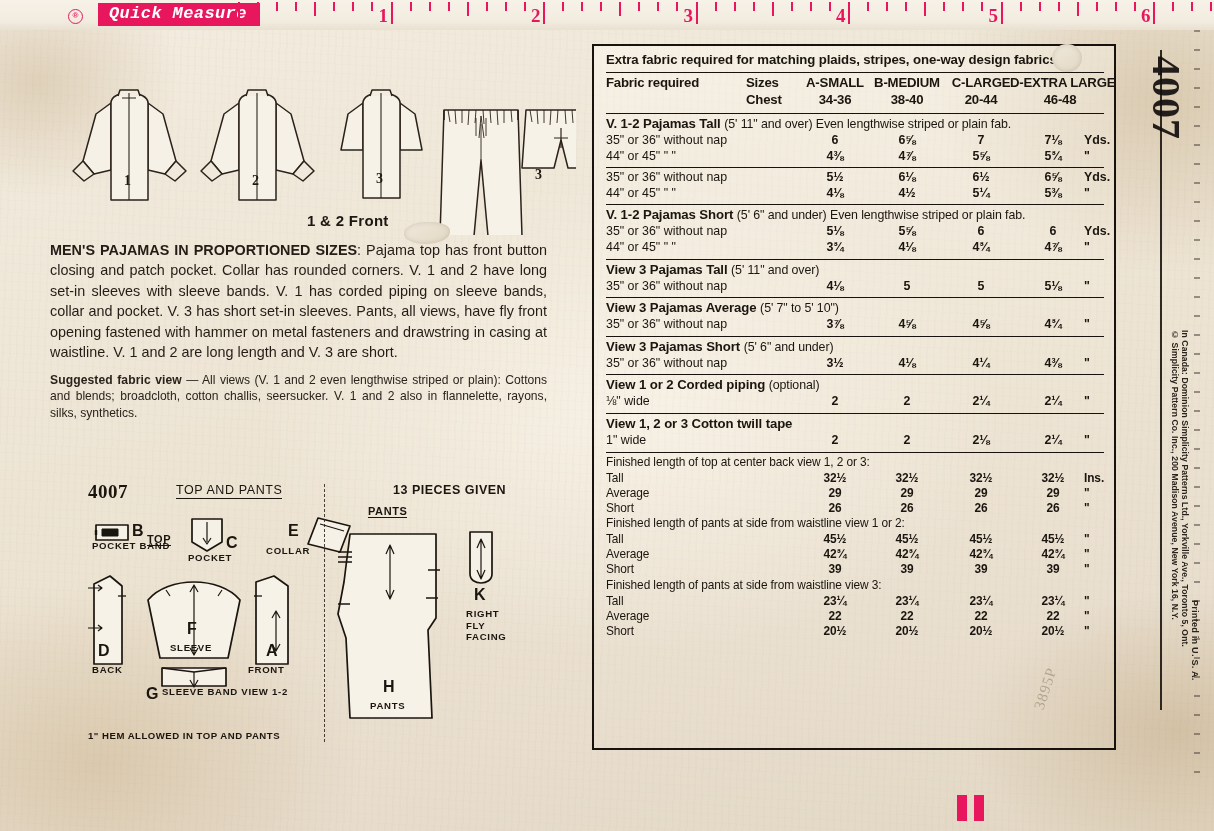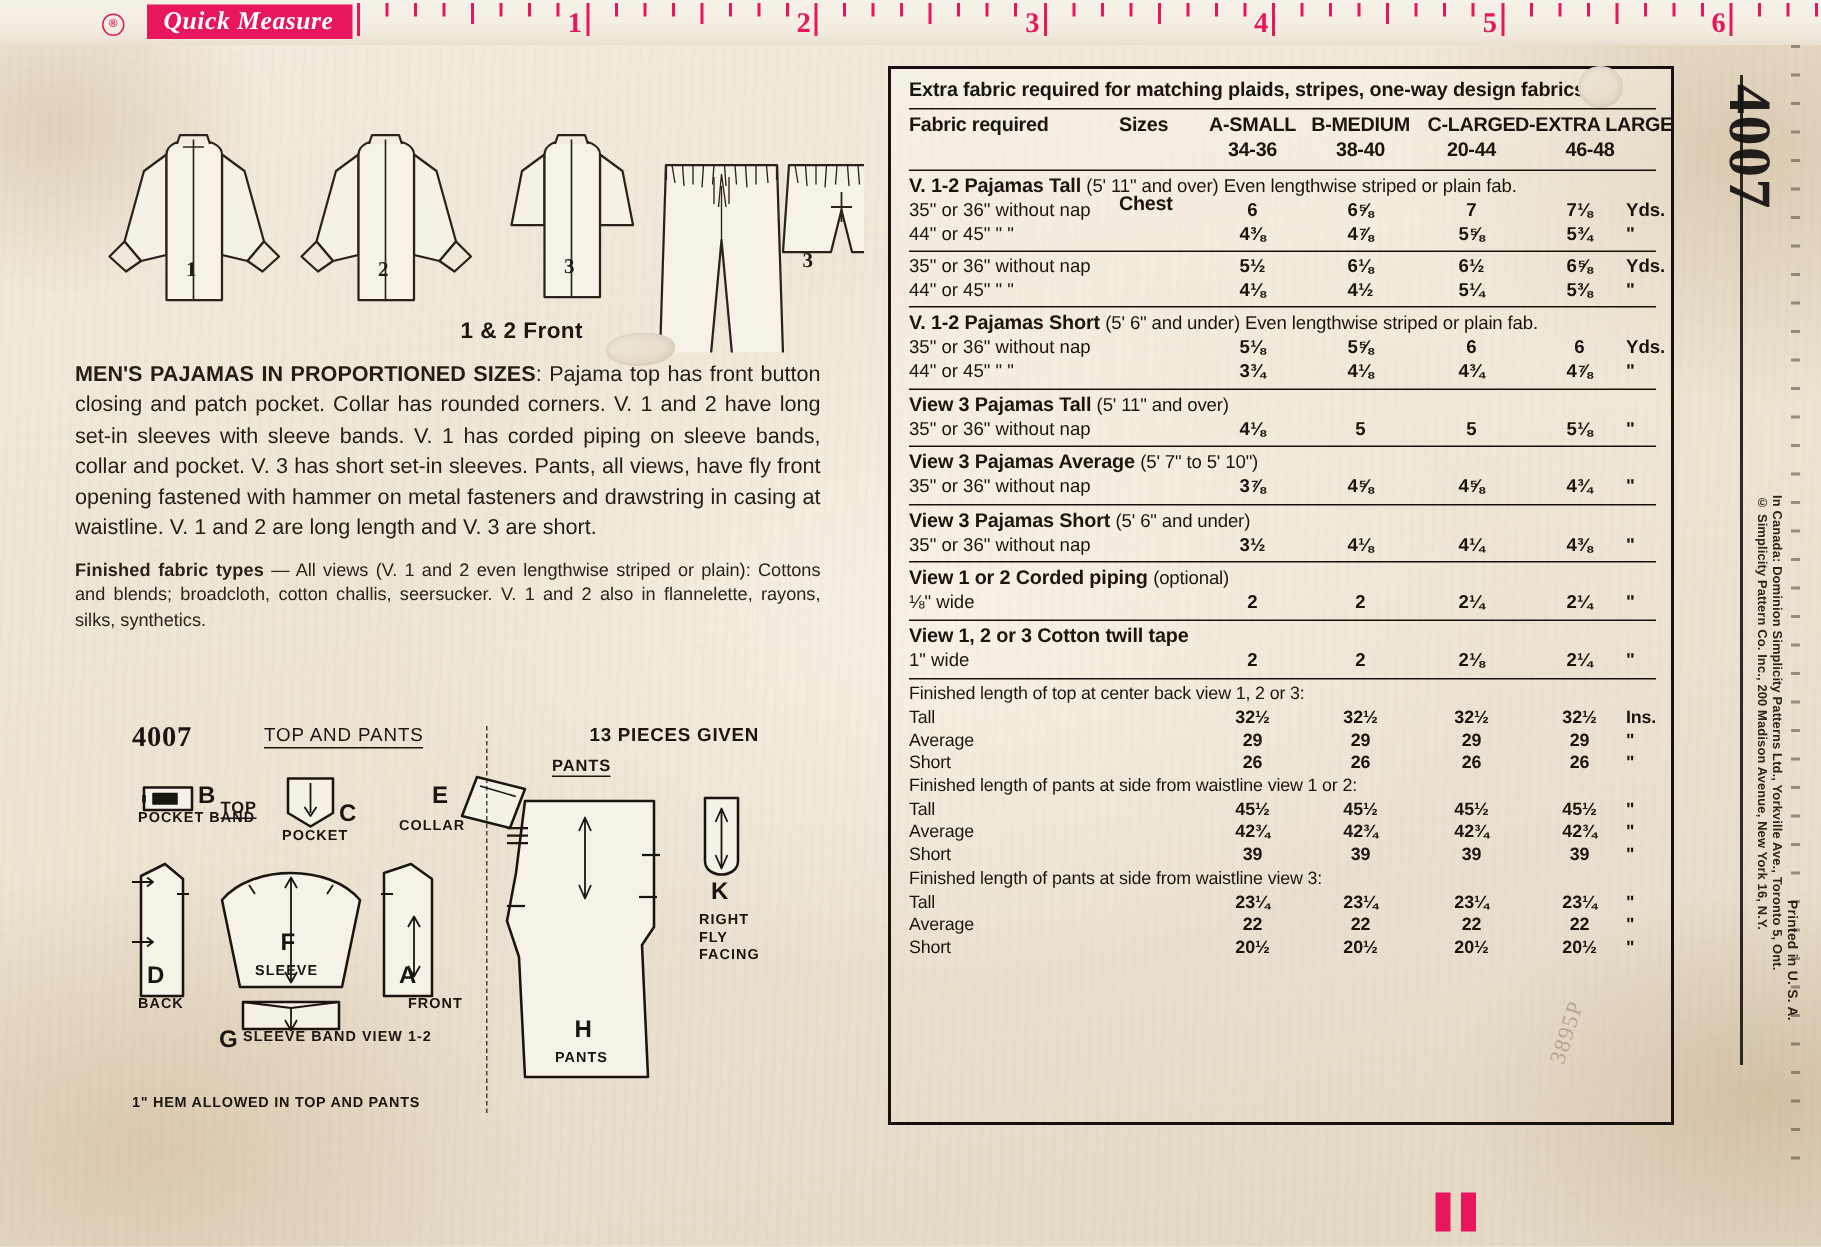--- a/index.html
+++ b/index.html
@@ -33,21 +33,21 @@
     position:absolute;left:0;top:0;width:1214px;height:30px;
     background:linear-gradient(180deg,#f7f2e8 0%,#f2ece0 70%,#e9e0d0 100%);
     overflow:hidden;
   }
   #regmark{
     position:absolute;left:68px;top:9px;width:13px;height:13px;border:1.4px solid #e21a5e;
     border-radius:50%;color:#e21a5e;font-size:8px;line-height:11px;text-align:center;font-weight:bold;
   }
   #qm{
     position:absolute;left:98px;top:3px;height:22px;background:#e8175d;color:#fff;
-    font-family:Liberation Serif, serif;font-style:italic;font-weight:bold;font-size:17px;
+    font-family:Liberation Mono, monospace;font-style:italic;font-weight:bold;font-size:17px;
     letter-spacing:.4px;padding:1px 13px 0 11px;white-space:nowrap;
   }
   .tick{position:absolute;background:#e8175d;width:2px;}
   .tick.maj{height:22px;top:2px;width:2.4px;}
   .tick.mid{height:14px;top:2px;}
   .tick.min{height:9px;top:2px;}
   .rnum{
     position:absolute;top:5px;color:#e8175d;font-family:"Liberation Serif",serif;
     font-weight:bold;font-size:19px;
   }
@@ -309,21 +309,21 @@
     </svg>
     <div class="fignum" style="left:98px;top:133px;">1</div>
     <div class="fignum" style="left:226px;top:133px;">2</div>
     <div class="fignum" style="left:350px;top:131px;">3</div>
     <div class="fignum" style="left:509px;top:127px;">3</div>
   </div>
   <div id="frontcap">1 &amp; 2 Front</div>
 
   <div id="desc">
     <p class="body1"><b>MEN'S PAJAMAS IN PROPORTIONED SIZES</b><span>: Pajama top has front button closing and patch pocket. Collar has rounded corners. V. 1 and 2 have long set-in sleeves with sleeve bands. V. 1 has corded piping on sleeve bands, collar and pocket. V. 3 has short set-in sleeves. Pants, all views, have fly front opening fastened with hammer on metal fasteners and drawstring in casing at waistline. V. 1 and 2 are long length and V. 3 are short.</span></p>
-    <p class="body2" style="margin-top:9px;"><b>Finished fabric types</b><span> — All views (V. 1 and 2 even lengthwise striped or plain): Cottons and blends; broadcloth, cotton challis, seersucker. V. 1 and 2 also in flannelette, rayons, silks, synthetics.</span></p>
+    <p class="body2" style="margin-top:9px;"><b>Suggested fabric view</b><span> — All views (V. 1 and 2 even lengthwise striped or plain): Cottons and blends; broadcloth, cotton challis, seersucker. V. 1 and 2 also in flannelette, rayons, silks, synthetics.</span></p>
   </div>
 
   <div id="pieces">
     <div class="patnum">4007</div>
     <div class="lbl hdr" style="left:88px;top:5px;">TOP AND PANTS</div>
     <div class="lbl pcount" style="left:305px;top:5px;">13 PIECES GIVEN</div>
     <div class="lbl sub" style="left:59px;top:27px;margin-top:28px;">TOP</div>
     <div class="lbl sub" style="left:280px;top:27px;">PANTS</div>
 
     <svg width="472" height="268" viewBox="0 0 472 268" style="position:absolute;left:0;top:0;">
@@ -379,21 +379,21 @@
     <div class="lbl pnm" style="left:100px;top:74px;">POCKET</div>
     <div class="lbl plet" style="left:200px;top:44px;">E</div>
     <div class="lbl pnm" style="left:178px;top:67px;">COLLAR</div>
     <div class="lbl plet" style="left:10px;top:164px;">D</div>
     <div class="lbl pnm" style="left:4px;top:186px;">BACK</div>
     <div class="lbl plet" style="left:99px;top:142px;">F</div>
     <div class="lbl pnm" style="left:82px;top:164px;">SLEEVE</div>
     <div class="lbl plet" style="left:58px;top:207px;">G</div>
     <div class="lbl pnm" style="left:74px;top:208px;line-height:1.15;">SLEEVE BAND VIEW 1-2</div>
     <div class="lbl plet" style="left:178px;top:164px;">A</div>
-    <div class="lbl pnm" style="left:184px;top:186px;">FRONT</div>
+    <div class="lbl pnm" style="left:160px;top:186px;">FRONT</div>
     <div class="lbl plet" style="left:295px;top:200px;">H</div>
     <div class="lbl pnm" style="left:282px;top:222px;">PANTS</div>
     <div class="lbl plet" style="left:386px;top:108px;">K</div>
     <div class="lbl pnm" style="left:378px;top:130px;width:54px;line-height:1.2;white-space:normal;">RIGHT FLY FACING</div>
 
     <div class="lbl hemnote" style="left:0px;top:252px;">1" HEM ALLOWED IN TOP AND PANTS</div>
     <div class="vdivider"></div>
   </div>
 
   <div id="chart">
@@ -402,21 +402,21 @@
 
     <div class="crow chead" style="height:17px;">
       <span class="lab">Fabric required</span>
       <span style="position:absolute;left:140px;">Sizes</span>
       <span class="c1">A-SMALL</span>
       <span class="c2">B-MEDIUM</span>
       <span class="c3">C-LARGE</span>
       <span class="c4" style="left:404px;width:104px;text-align:left;">D-EXTRA LARGE</span>
     </div>
     <div class="crow chead" style="height:18px;">
-      <span style="position:absolute;left:140px;margin-top:36px;">Chest</span>
+      <span style="position:absolute;left:140px;">Chest</span>
       <span class="c1">34-36</span>
       <span class="c2">38-40</span>
       <span class="c3">20-44</span>
       <span class="c4" style="left:414px;width:80px;text-align:center;">46-48</span>
     </div>
 
     <div id="chart-sections">
         <div class="hl"></div>
         <div class="crow sect" style="height: 17px;">
           <span class="lab">V. 1-2 Pajamas Tall <span class="nrm">(5' 11" and over) Even lengthwise striped or plain fab.</span></span>

